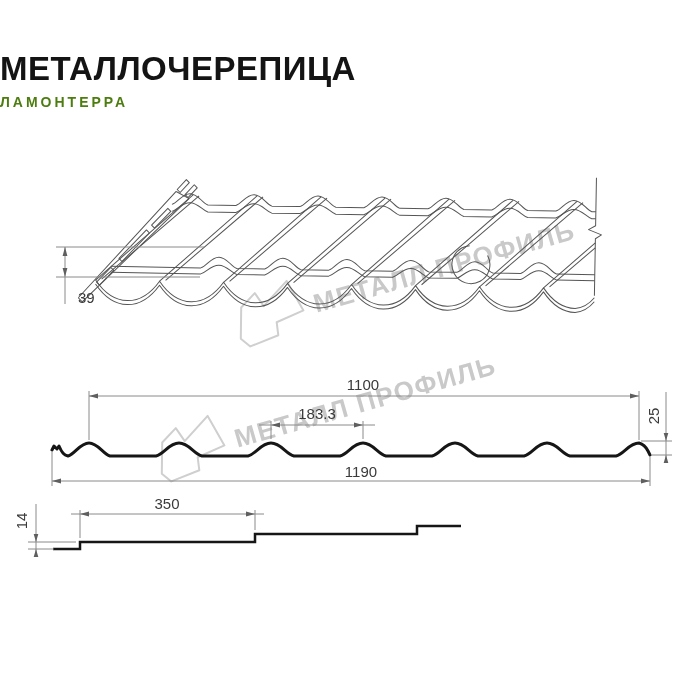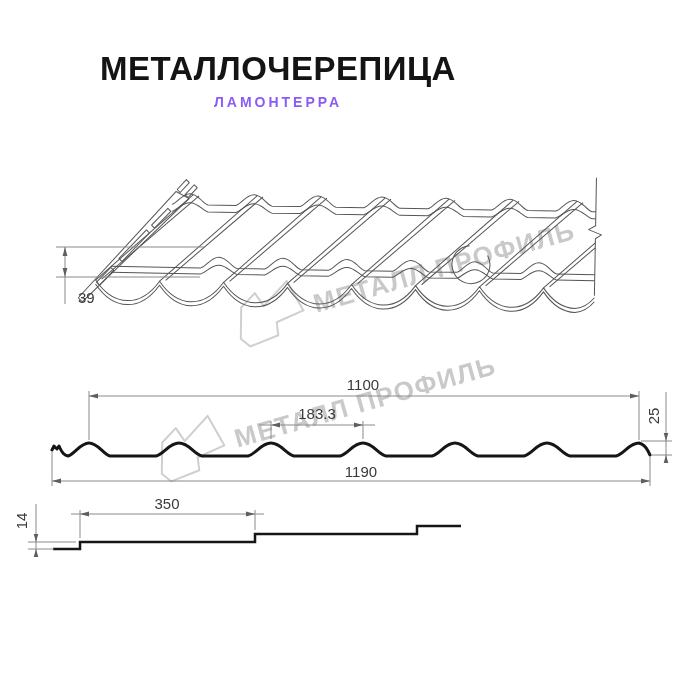--- a/index.html
+++ b/index.html
@@ -1,20 +1,20 @@
 <!DOCTYPE html>
 <html><head>
 <meta charset="utf-8">
 <style>
   html,body{margin:0;padding:0;background:#ffffff;}
   body{width:700px;height:700px;position:relative;overflow:hidden;
        font-family:"Liberation Sans",sans-serif;}
-  .header{position:absolute;top:52px;left:0;width:556px;text-align:center;}
+  .header{position:absolute;top:52px;left:0;width:556px;}
   .title{font-size:33px;font-weight:bold;letter-spacing:.5px;color:#141414;line-height:1;}
-  .subtitle{margin-top:9px;font-size:14px;font-weight:bold;letter-spacing:3px;color:#8b5cf6;}
+  .subtitle{margin-top:9px;font-size:14px;font-weight:bold;letter-spacing:3px;color:#4d7c0f;}
   svg{position:absolute;top:0;left:0;}
   .ln3d{stroke:#555;stroke-width:1;fill:none;stroke-linejoin:round;}
   .prof{stroke:#161616;stroke-width:3;fill:none;stroke-linecap:round;stroke-linejoin:round;}
   .prof2{stroke:#161616;stroke-width:2.5;fill:none;stroke-linejoin:miter;}
   .dimln{stroke:#8a8a8a;stroke-width:1;fill:none;}
   .arr{fill:#5f5f5f;stroke:none;}
   .t-dim{font-family:"Liberation Sans",sans-serif;font-size:15px;fill:#3a3a3a;}
   .wm-shape{stroke:#cfcfcf;stroke-width:2;fill:none;stroke-linejoin:round;}
   .t-wm{font-family:"Liberation Sans",sans-serif;font-size:26px;font-weight:bold;
         letter-spacing:1.5px;fill:#c9c9c9;}

